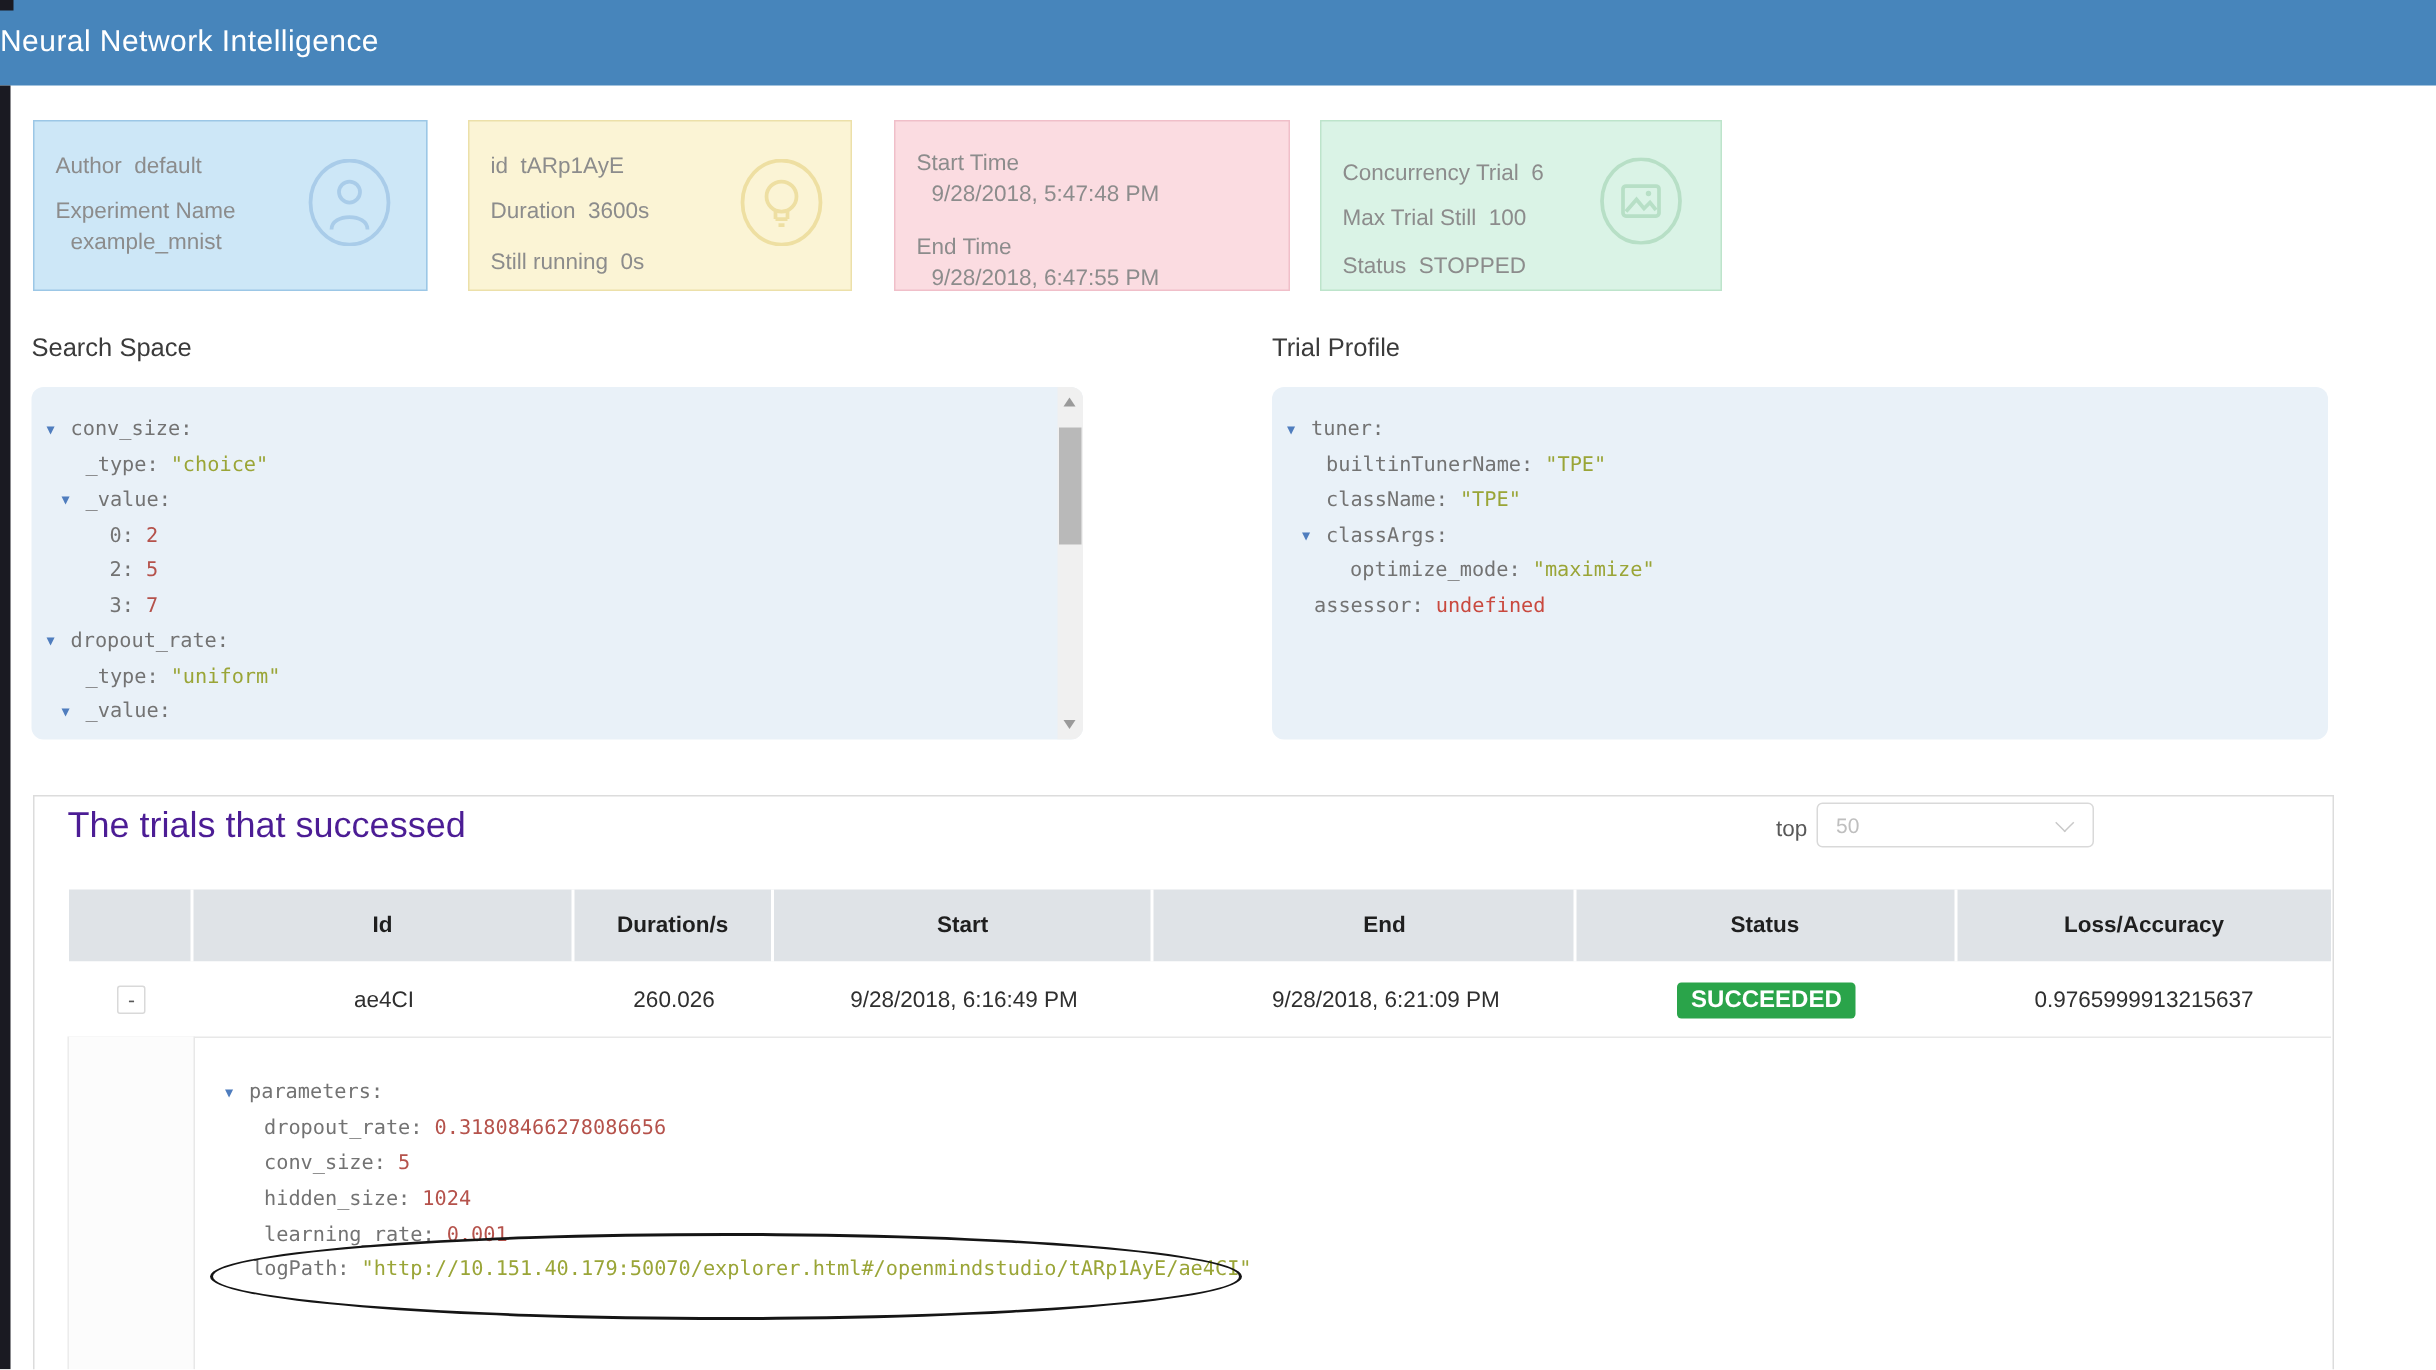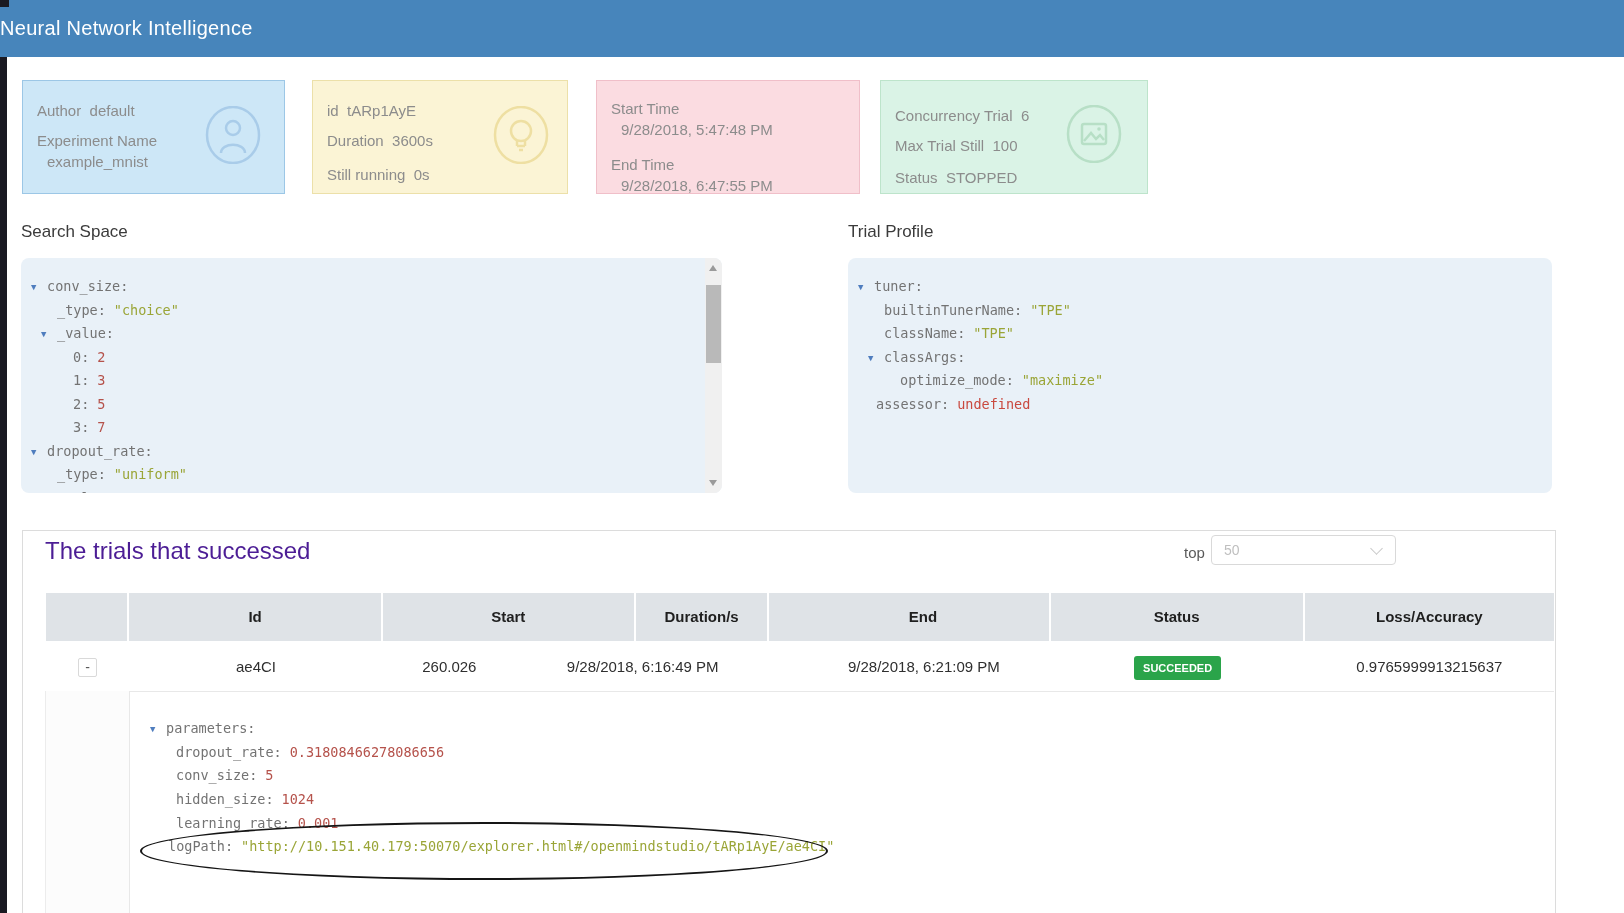--- a/index.html
+++ b/index.html
@@ -65,21 +65,21 @@
   .thead { display:flex; height:48px; background:#dfe3e7; }
   .th { line-height:48px; text-align:center; font-weight:bold; font-size:15px; color:#1f1f1f; border-right:2px solid #fff; }
   .th:last-child { border-right:none; }
   .trow { display:flex; height:51px; background:#fff; border-bottom:1px solid #e8e8e8; }
   .td { line-height:51px; text-align:center; font-size:15px; color:#2f2f2f; white-space:pre; }
   .c0{width:85px;} .c1{width:258px;} .c2{width:136px;} .c3{width:258px;} .c4{width:258px;margin-left:28px;} .c5{width:259px;} .c6{width:254px;}
 
   .expand-btn { display:inline-block; width:19px; height:19px; margin-top:16px; line-height:16px; border:1px solid #d9d9d9;
                 border-radius:2px; background:#fff; color:#595959; font-size:14px; text-align:center; cursor:pointer; }
   .badge { display:inline-block; margin-top:14px; padding:0 9px; height:24px; line-height:24px; background:#2aa44a;
-           color:#fff; font-weight:bold; font-size:11px; border-radius:3px; }
+           color:#fff; font-weight:bold; font-size:16px; border-radius:3px; }
 
   
   .expand-leftcol { position:absolute; left:45px; top:691px; width:85px; height:222px; background:#fcfcfc;
                     border-left:1px solid #ececec; border-right:1px solid #e8e8e8; }
   .params-tree { position:absolute; left:140px; top:717px; font-family:"DejaVu Sans Mono", monospace; font-size:13.5px; }
   .params-tree .tline { height:23.7px; line-height:23.7px; }
 
   .annotation-ellipse { position:absolute; left:140px; top:822px; width:688px; height:58px;
                         border:2px solid #151515; border-radius:50%; pointer-events:none; z-index:8; background:transparent; }
 </style>
@@ -137,21 +137,20 @@
 
   <div class="section-title" style="left:21px; top:222px;">Search Space</div>
   <div class="section-title" style="left:848px; top:222px;">Trial Profile</div>
 
   <div class="panel panel-search">
     <div class="tree">
       <div class="tline d0e"><span class="arrow">▼</span><span class="k">conv_size:</span></div>
       <div class="tline d1"><span class="k">_type:</span><span class="v v-string">"choice"</span></div>
       <div class="tline d1e"><span class="arrow">▼</span><span class="k">_value:</span></div>
       <div class="tline d2"><span class="k">0:</span><span class="v v-number">2</span></div>
-      <div class="tline d2"><span class="k">1:</span><span class="v v-number">3</span></div>
       <div class="tline d2"><span class="k">2:</span><span class="v v-number">5</span></div>
       <div class="tline d2"><span class="k">3:</span><span class="v v-number">7</span></div>
       <div class="tline d0e"><span class="arrow">▼</span><span class="k">dropout_rate:</span></div>
       <div class="tline d1"><span class="k">_type:</span><span class="v v-string">"uniform"</span></div>
       <div class="tline d1e"><span class="arrow">▼</span><span class="k">_value:</span></div>
     </div>
     <div class="sb-track">
       <div class="sb-up"></div>
       <div class="sb-thumb"></div>
       <div class="sb-down"></div>
@@ -174,22 +173,22 @@
     <div class="top-label">top</div>
     <div class="top-select">
       <span>50</span>
       <span class="chevron"></span>
     </div>
 
     <div class="ttable">
       <div class="thead">
         <div class="th c0"></div>
         <div class="th c1">Id</div>
+        <div class="th c2">Duration/s</div>
         <div class="th c3">Start</div>
-        <div class="th c2">Duration/s</div>
         <div class="th c4">End</div>
         <div class="th c5">Status</div>
         <div class="th c6">Loss/Accuracy</div>
       </div>
       <div class="trow">
         <div class="td c0"><span class="expand-btn">-</span></div>
         <div class="td c1">ae4CI</div>
         <div class="td c2">260.026</div>
         <div class="td c3">9/28/2018, 6:16:49 PM</div>
         <div class="td c4">9/28/2018, 6:21:09 PM</div>

